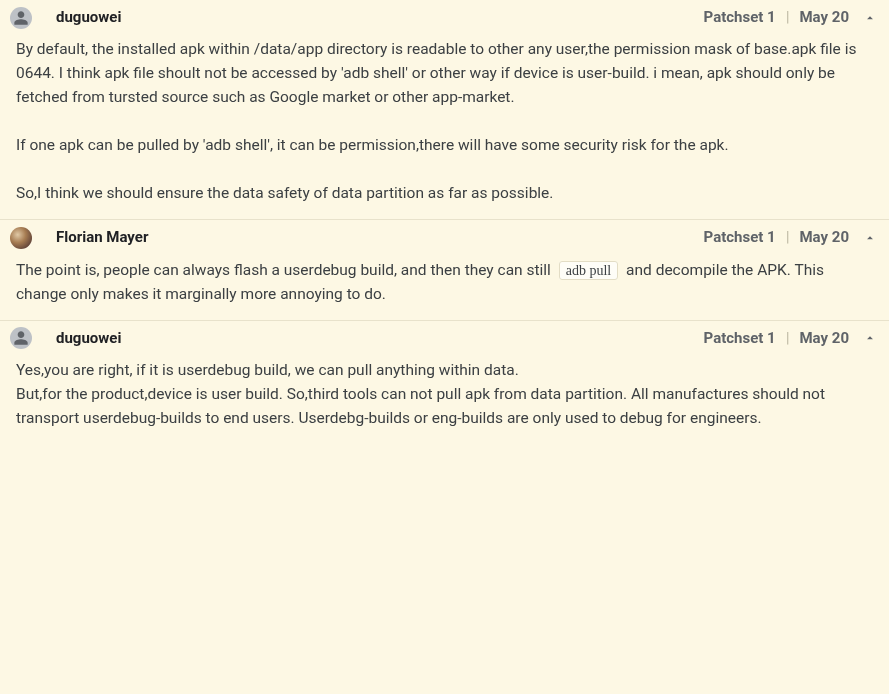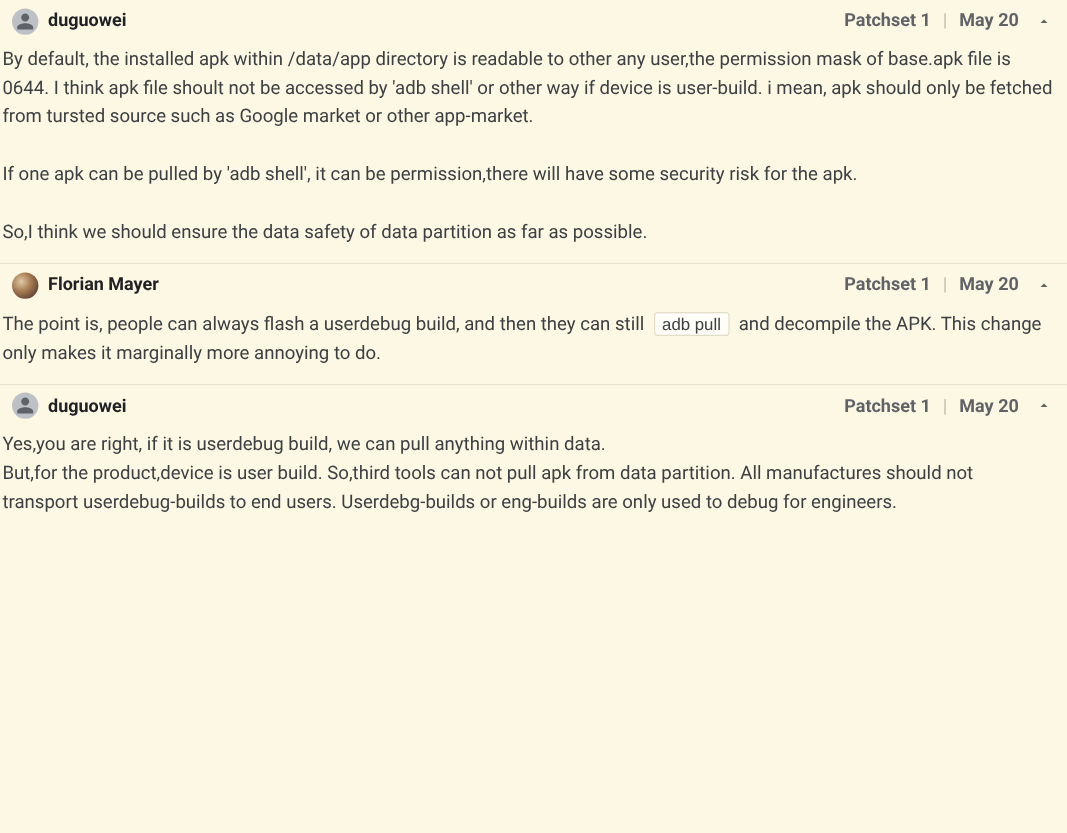--- a/index.html
+++ b/index.html
@@ -11,21 +11,21 @@
     line-height: 1.55;
     width: 889px;
   }
   .comment {
     border-bottom: 1px solid #e8e2cb;
   }
   .comment-header {
     display: flex;
     align-items: center;
     padding: 6px 10px 2px 10px;
-    gap: 8px;
+    gap: 24px;
   }
   .avatar {
     width: 22px;
     height: 22px;
     border-radius: 50%;
     background: #bdc1c6;
     display: flex;
     align-items: center;
     justify-content: center;
     flex-shrink: 0;
@@ -58,26 +58,26 @@
   }
   .expand-icon {
     width: 18px;
     height: 18px;
     display: flex;
     align-items: center;
     justify-content: center;
   }
   .expand-icon svg { width: 14px; height: 14px; fill: #5f6368; }
   .comment-body {
-    padding: 6px 12px 14px 2px;
+    padding: 6px 12px 14px 16px;
     color: #3c4043;
   }
   .spacer { height: 24px; }
   code.inline {
-    font-family: Liberation Sans, sans-serif;
+    font-family: Liberation Serif, serif;
     font-size: 14px;
     background: #fefdf7;
     border: 1px solid #e3ddc5;
     border-radius: 3px;
     padding: 1px 6px;
     color: #3c4043;
     margin: 0 4px;
   }
   .expand-link { cursor: pointer; }
 </style>

